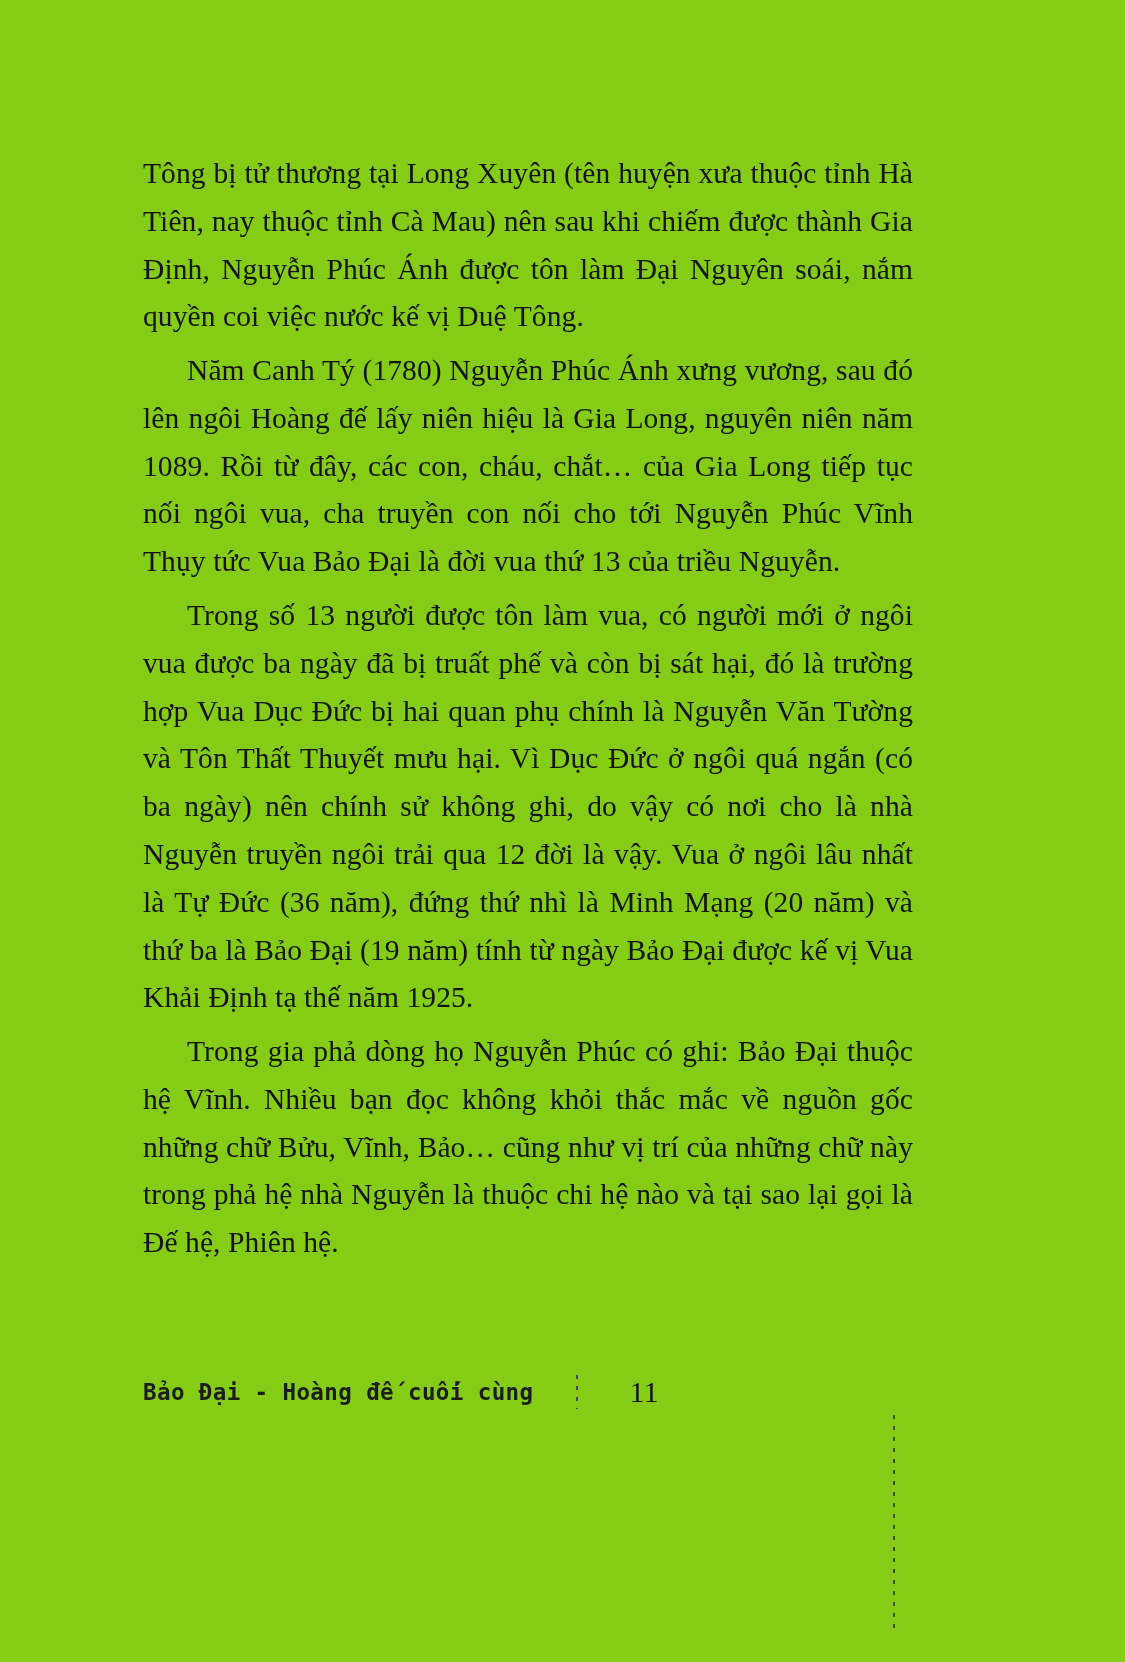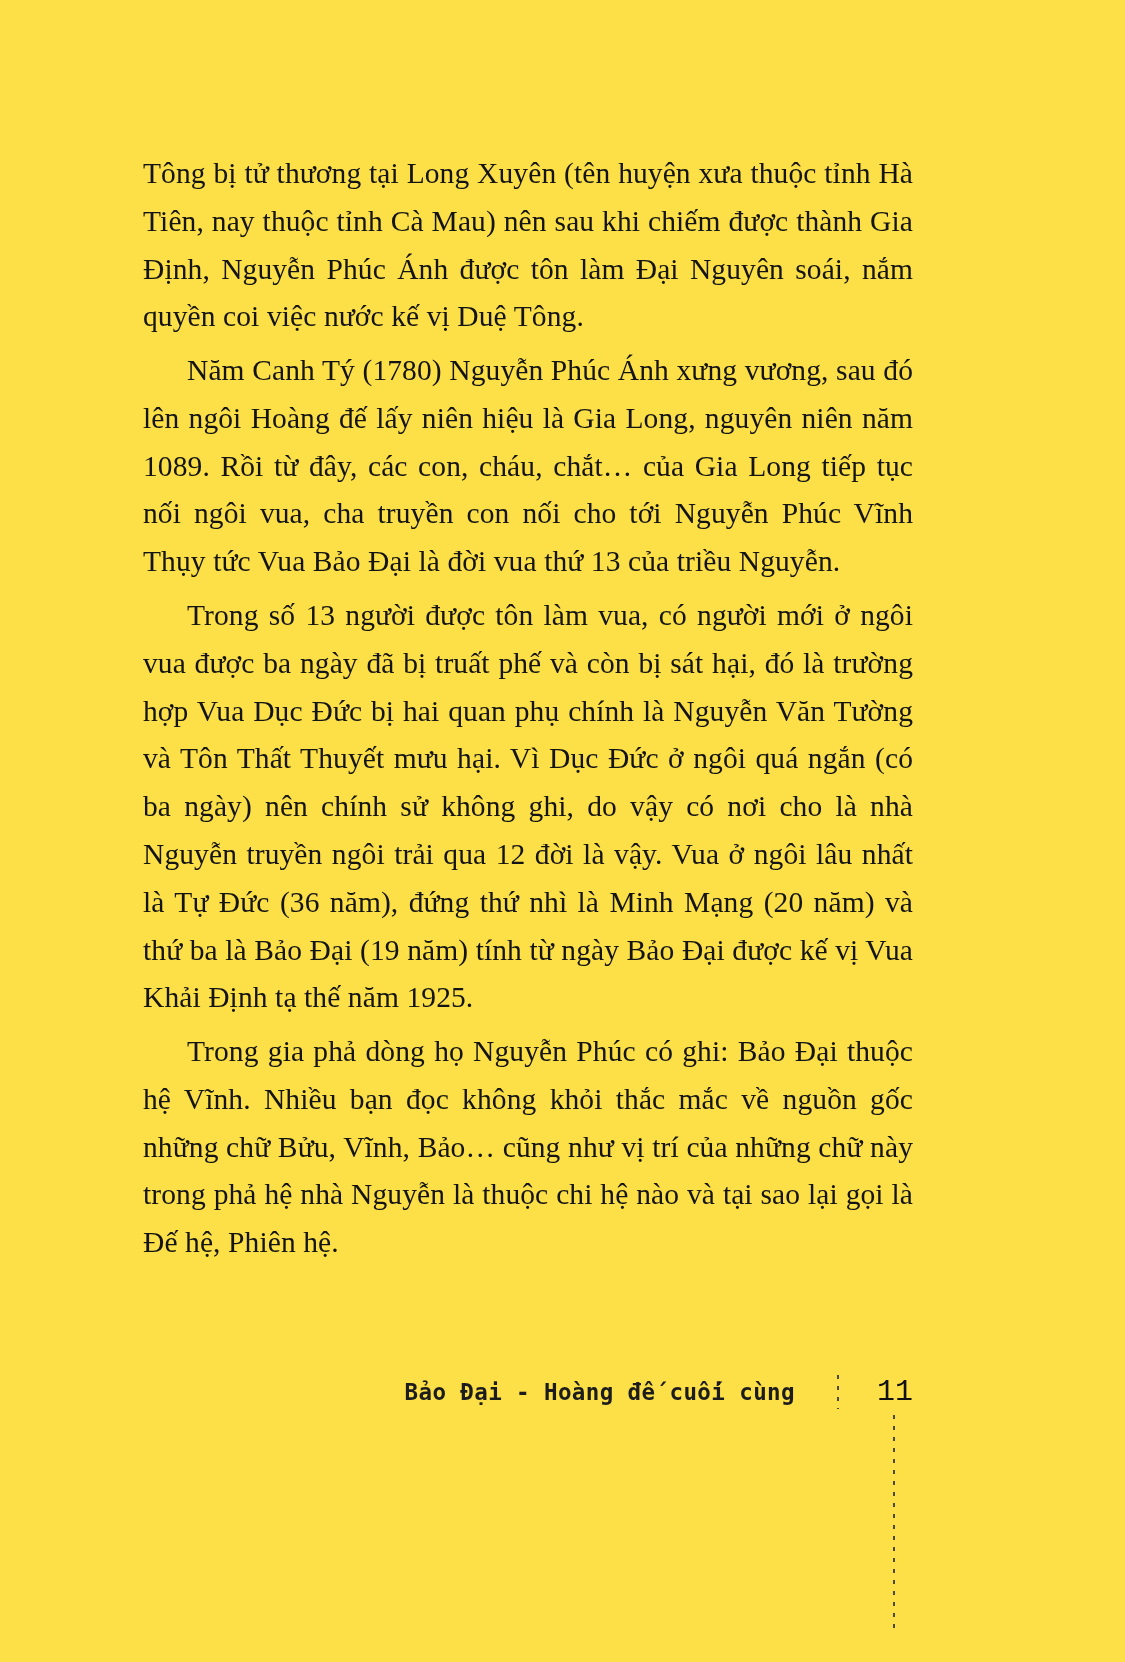--- a/index.html
+++ b/index.html
@@ -11,21 +11,21 @@
     width: 1125px;
     height: 1662px;
     position: relative;
     font-family: "Liberation Serif", serif;
     color: #1a1a1a;
     overflow: hidden;
   }
   .page {
     position: absolute;
     inset: 0;
-    background: #fde047;
+    background: #84cc16;
   }
   .text-column {
     position: absolute;
     left: 143px;
     top: 150px;
     width: 770px;
   }
   .para {
     margin: 0 0 6px 0;
     font-size: 29.5px;
@@ -42,46 +42,46 @@
   .footer {
     position: absolute;
     left: 143px;
     top: 1375px;
     width: 770px;
     height: 40px;
   }
   .footer-inner {
     display: flex;
     align-items: center;
-    justify-content: flex-end;
     gap: 16px;
   }
   .book-title {
     font-family: "DejaVu Sans Mono", monospace;
     font-size: 22.5px;
     font-weight: bold;
     color: #1c1c1c;
     letter-spacing: 0.4px;
     white-space: nowrap;
   }
   .dot-rule {
     width: 2px;
     margin: 0 22px 0 26px;
     align-self: stretch;
     height: 34px;
     background-image: linear-gradient(to bottom, #4a4a4a 0 4px, transparent 4px 11px);
     background-size: 2px 11px;
     background-repeat: repeat-y;
   }
   .page-number {
-    font-family: Liberation Mono, monospace;
+    font-family: Liberation Serif, serif;
     font-size: 30px;
     color: #111111;
     min-width: 36px;
     text-align: right;
+    margin-left: 7px;
   }
   .dot-tail {
     position: absolute;
     left: 893px;
     top: 1415px;
     width: 2px;
     height: 215px;
     background-image: linear-gradient(to bottom, #4a4a4a 0 4px, transparent 4px 11px);
     background-size: 2px 11px;
     background-repeat: repeat-y;

